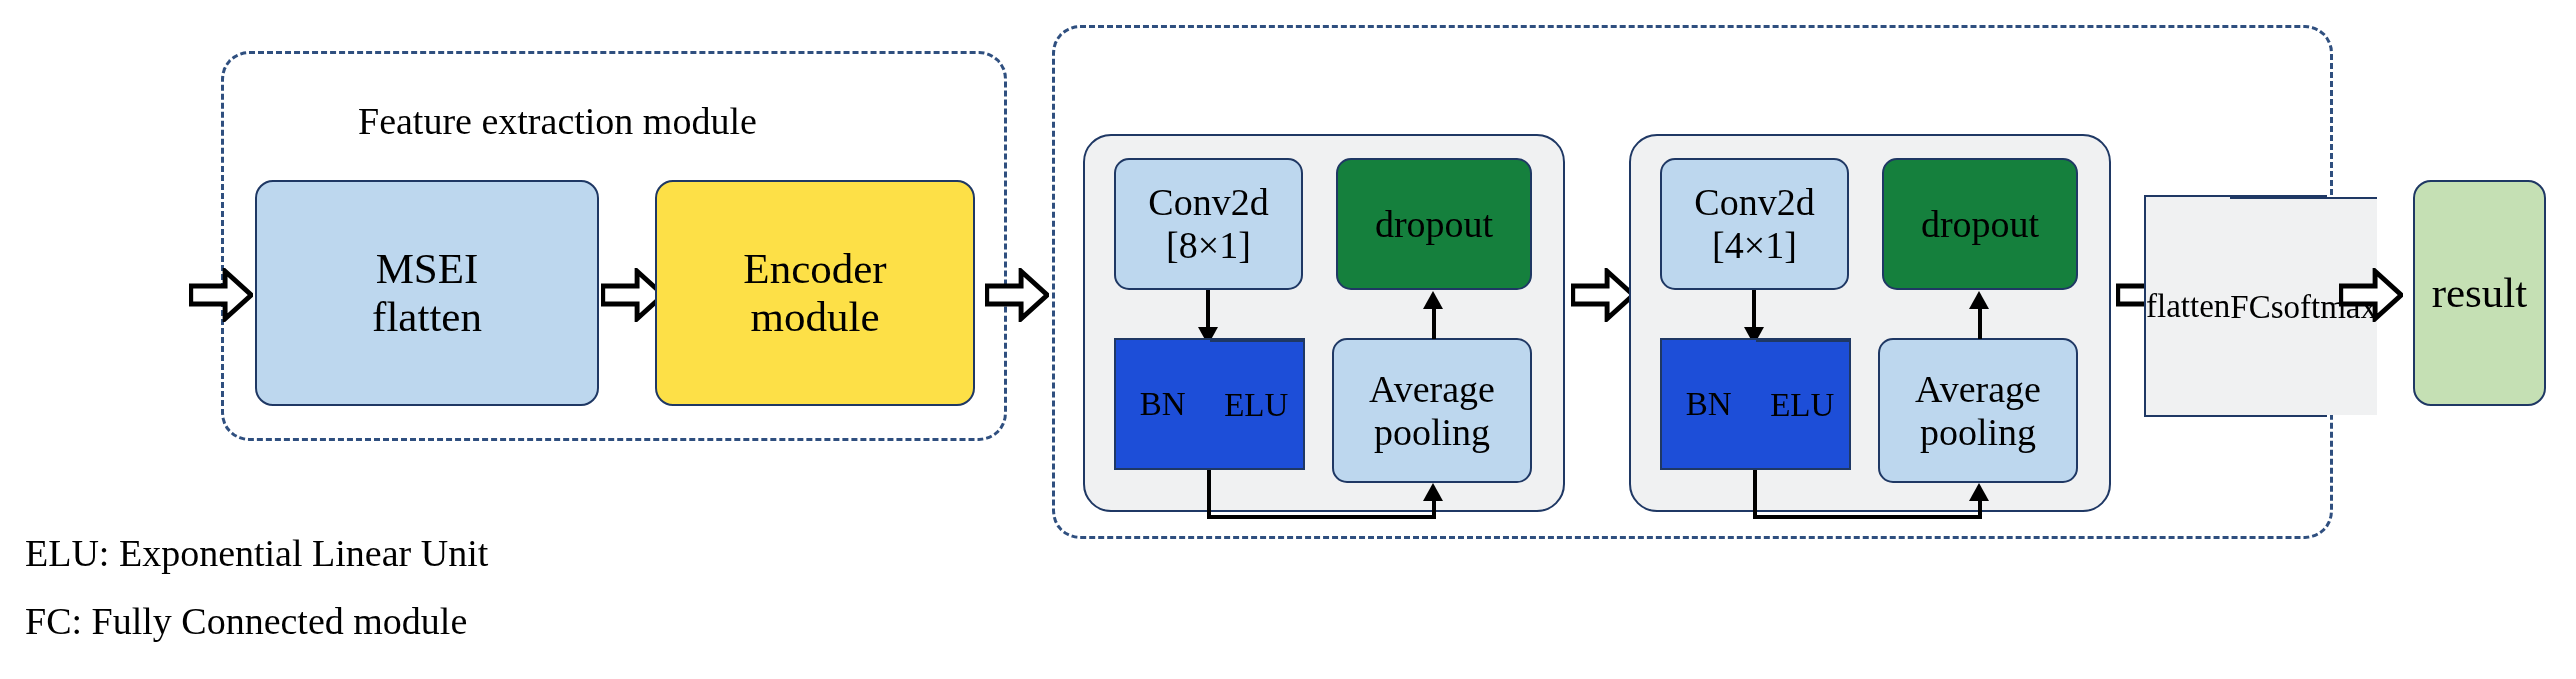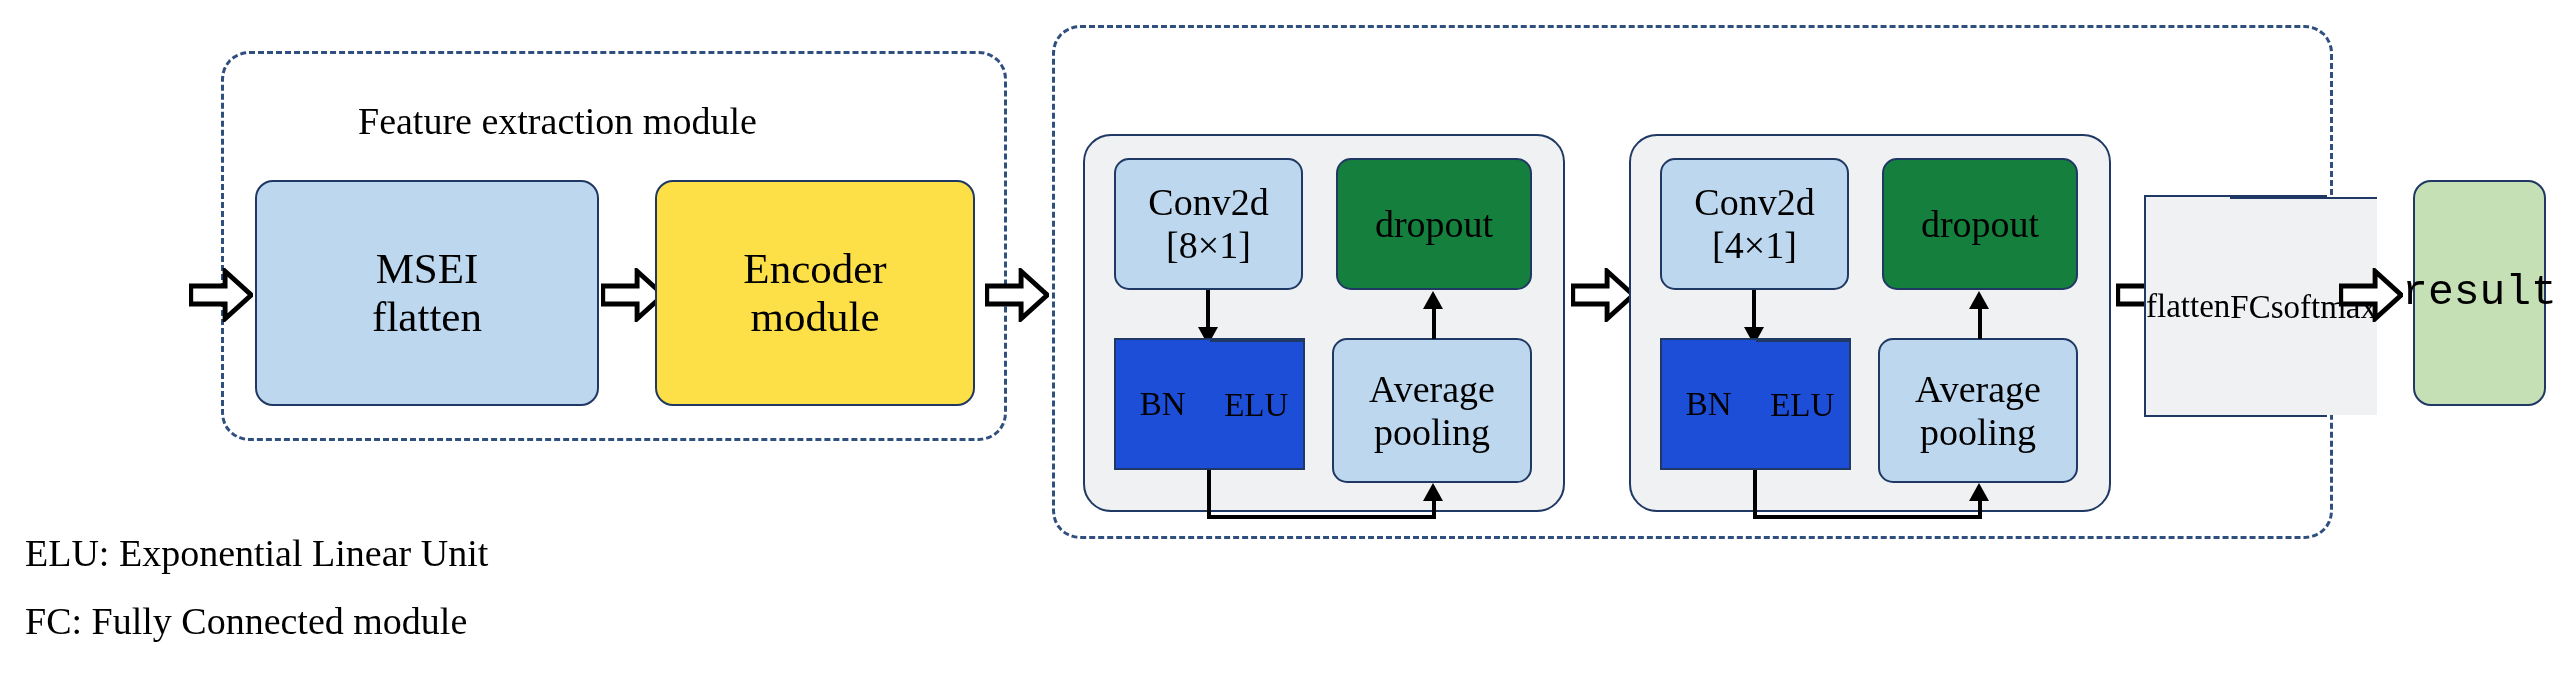--- a/index.html
+++ b/index.html
@@ -228,19 +228,19 @@
     <div class="stack-cell">FC</div>
     <div class="stack-cell">softmax</div>
   </div>
 
   <div class="block-arrow" style="left:2339px; top:268px;">
     <svg width="64" height="54" viewBox="0 0 78 66">
       <path d="M2,22 L44,22 L44,4 L76,33 L44,62 L44,44 L2,44 Z" fill="#ffffff" stroke="#000000" stroke-width="6" stroke-linejoin="miter"></path>
     </svg>
   </div>
 
-  <div class="node blk blk-green lbl-lg" style="left:2413px; top:180px; width:133px; height:226px;font-family:Liberation Mono, monospace;">result</div>
+  <div class="node blk blk-green lbl-lg" style="left:2413px; top:180px; width:133px; height:226px;">result</div>
 
   <div class="legend" style="left:25px; top:531px;">ELU: Exponential Linear Unit</div>
   <div class="legend" style="left:25px; top:599px;">FC: Fully Connected module</div>
 
 </div>
 
 
 </body></html>

